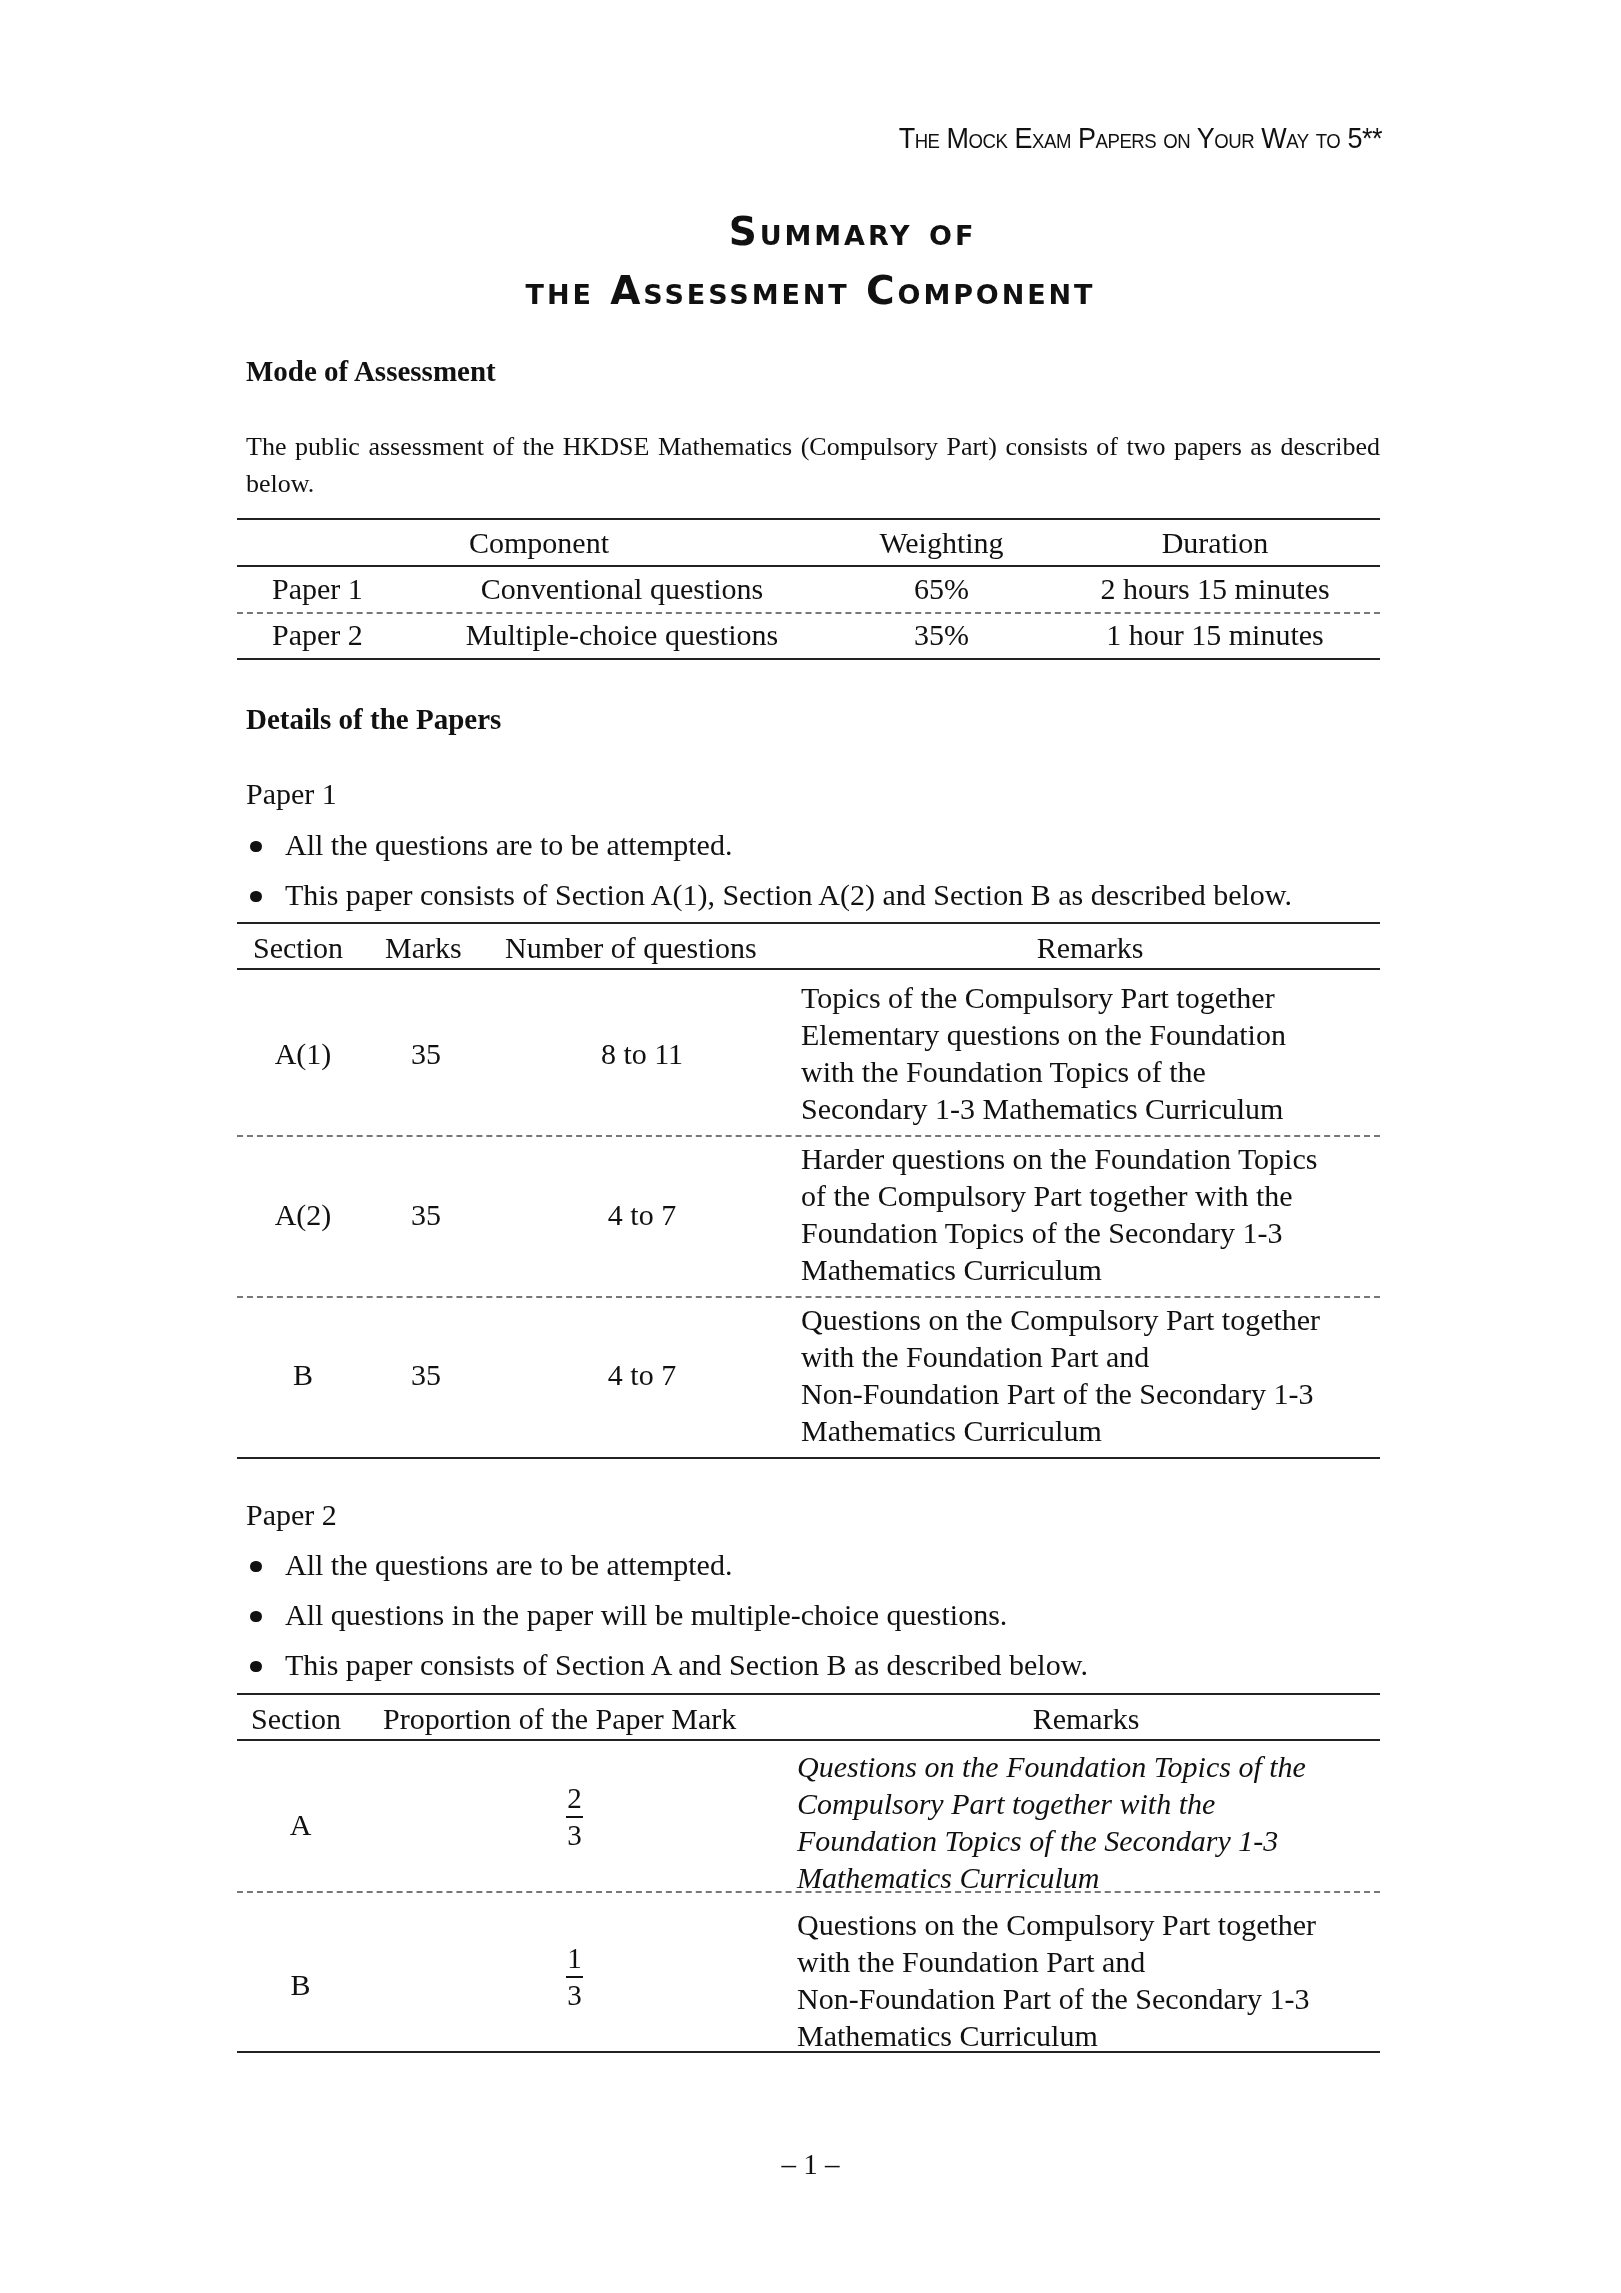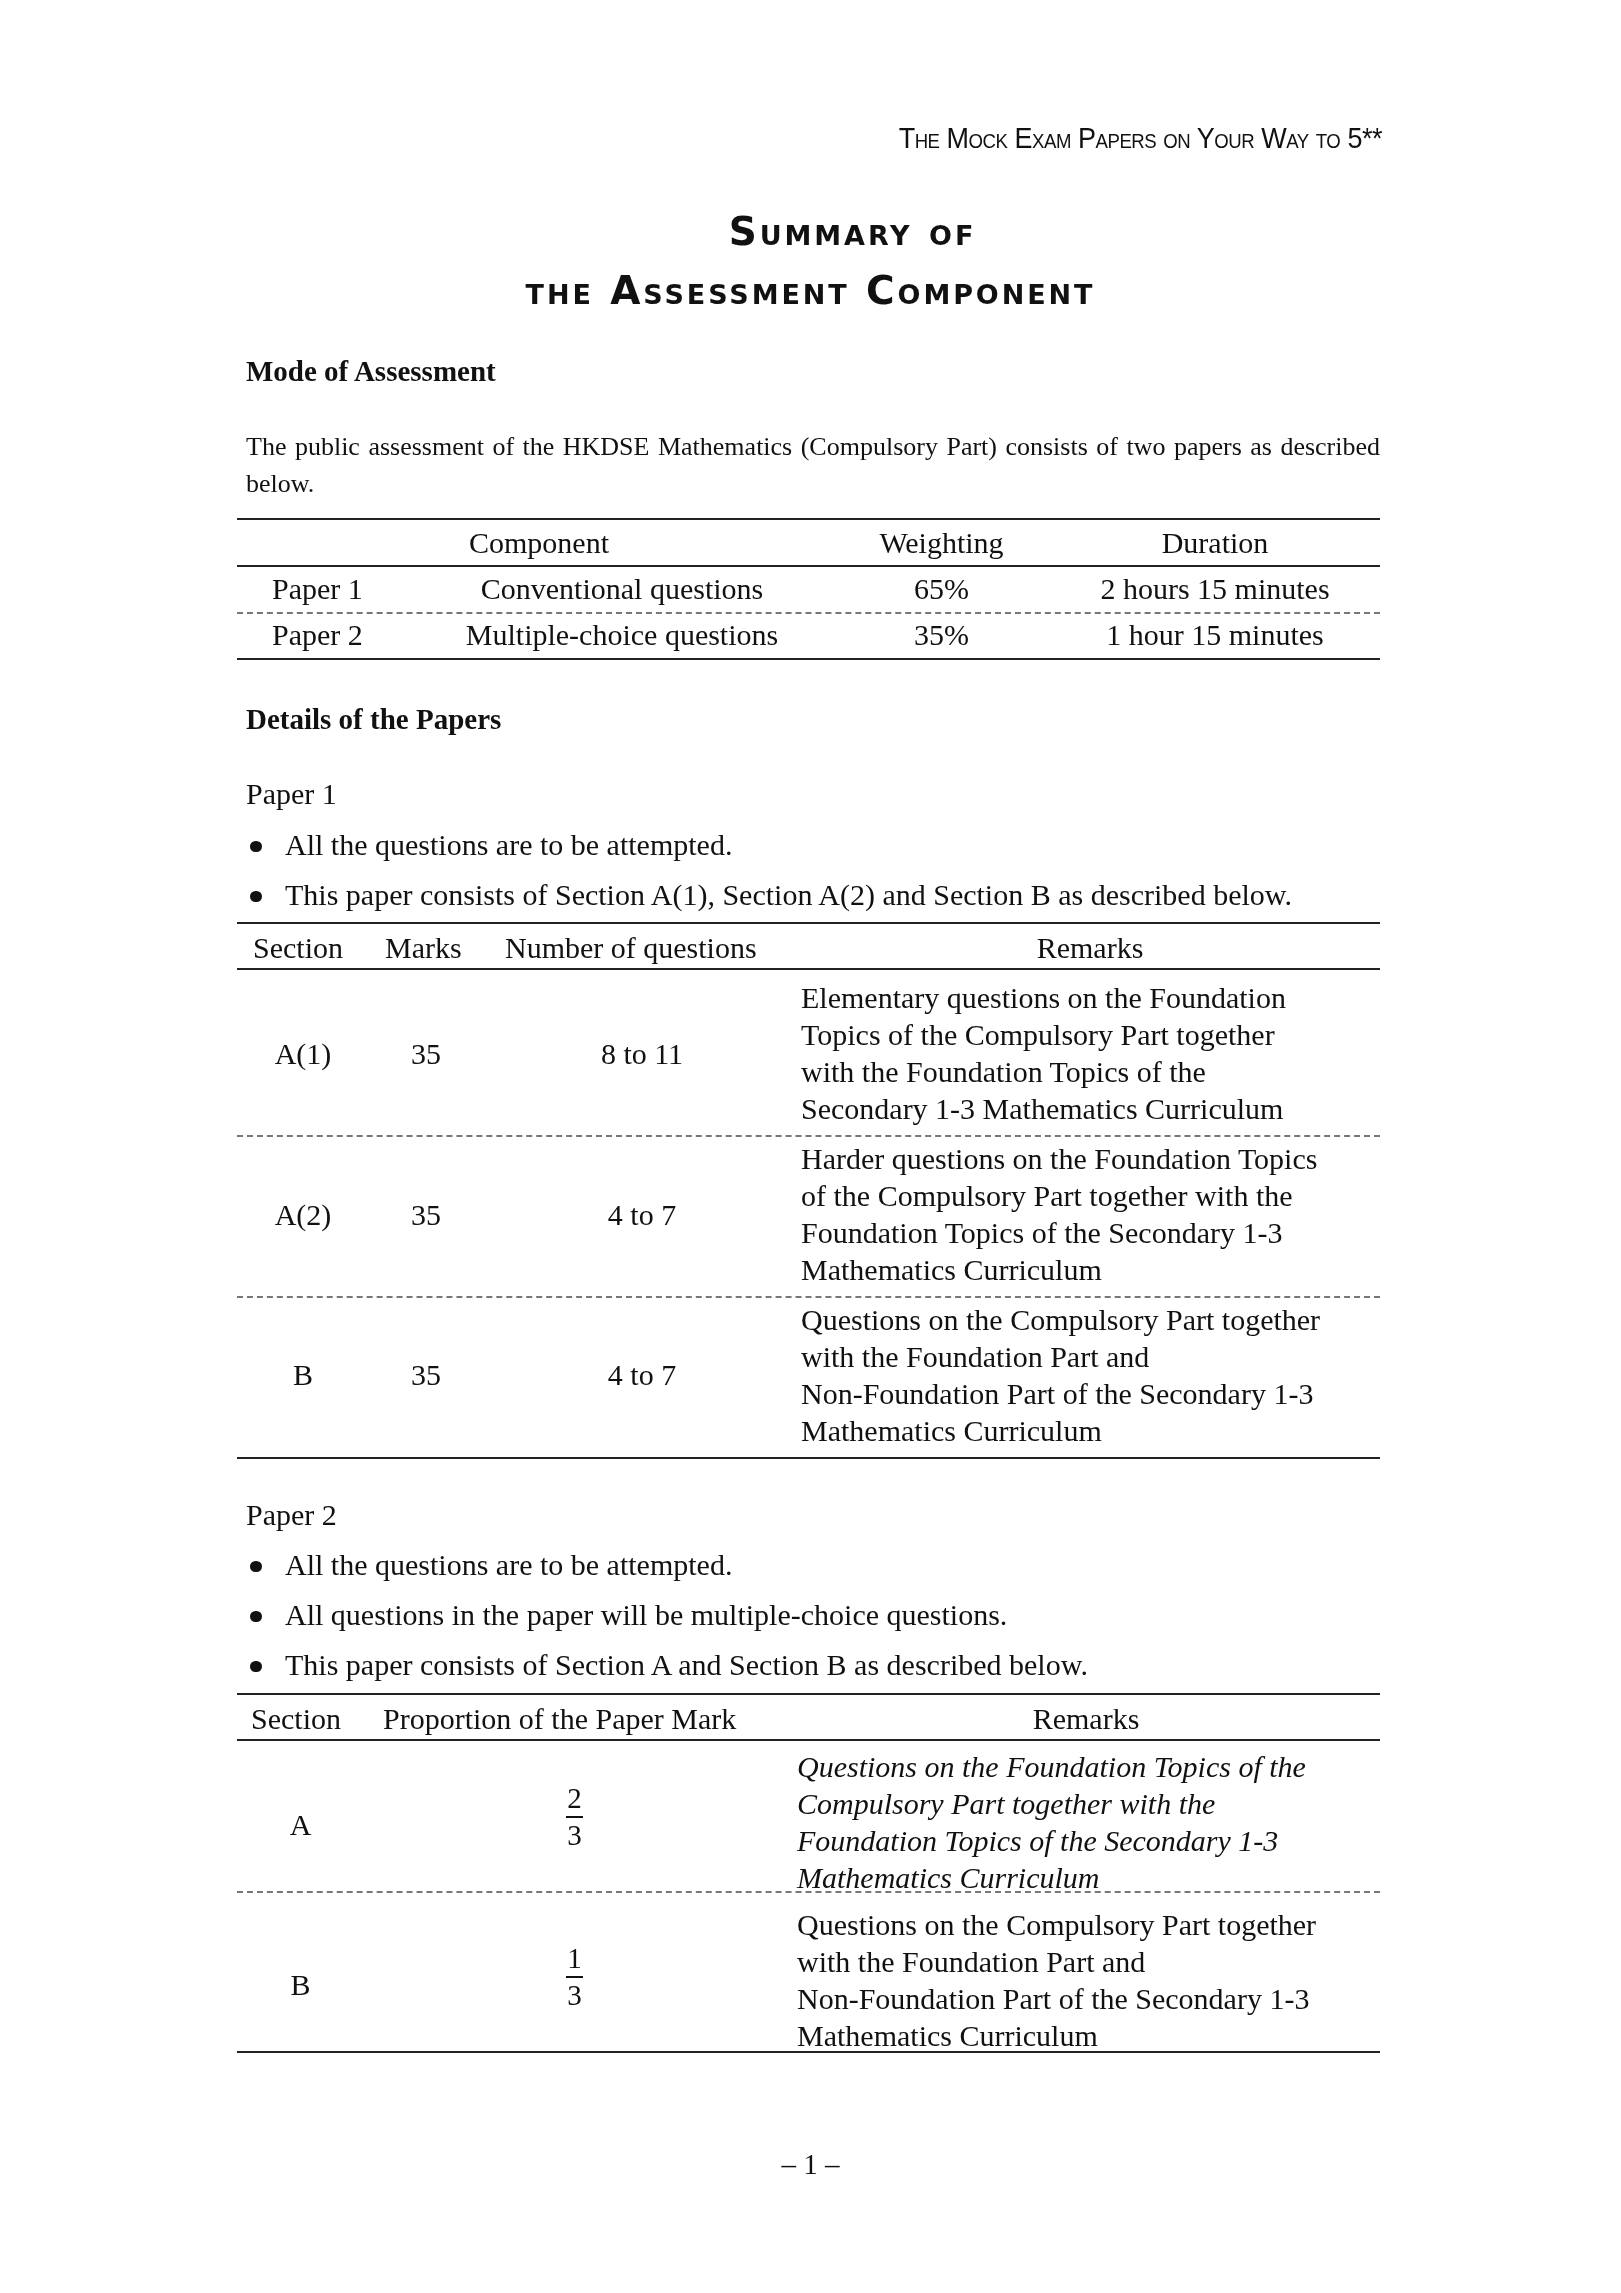--- a/index.html
+++ b/index.html
@@ -78,22 +78,22 @@
   <div class="cell" style="left:385px; top:931px;">Marks</div>
   <div class="cell" style="left:505px; top:931px;">Number of questions</div>
   <div class="cell center" style="left:801px; width:578px; top:931px;">Remarks</div>
   <div class="rule-solid" style="top:968px;"></div>
 
   <div>
     <div class="cell center" style="left:237px; width:132px; top:1037px;">A(1)</div>
     <div class="cell center" style="left:377px; width:98px; top:1037px;">35</div>
     <div class="cell center" style="left:505px; width:274px; top:1037px;">8 to 11</div>
     <div class="remarks" style="left:801px; top:979px;">
+      <div>Topics of the Compulsory Part together</div>
       <div>Elementary questions on the Foundation</div>
-      <div>Topics of the Compulsory Part together</div>
       <div>with the Foundation Topics of the</div>
       <div>Secondary 1-3 Mathematics Curriculum</div>
     </div>
   </div>
   <div class="rule-dash" style="top:1135px;"></div>
 
   <div>
     <div class="cell center" style="left:237px; width:132px; top:1198px;">A(2)</div>
     <div class="cell center" style="left:377px; width:98px; top:1198px;">35</div>
     <div class="cell center" style="left:505px; width:274px; top:1198px;">4 to 7</div>

